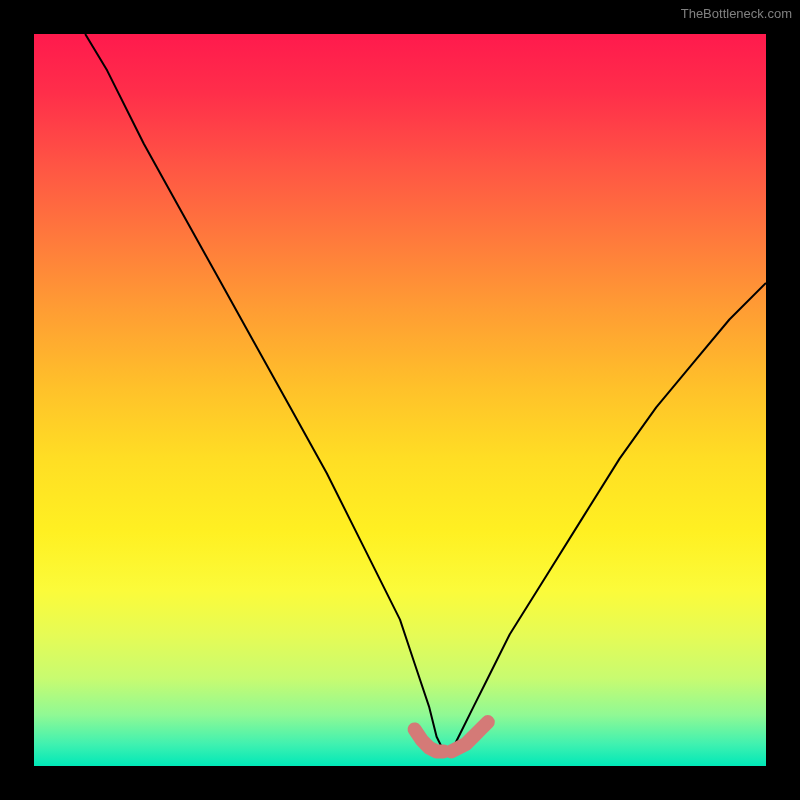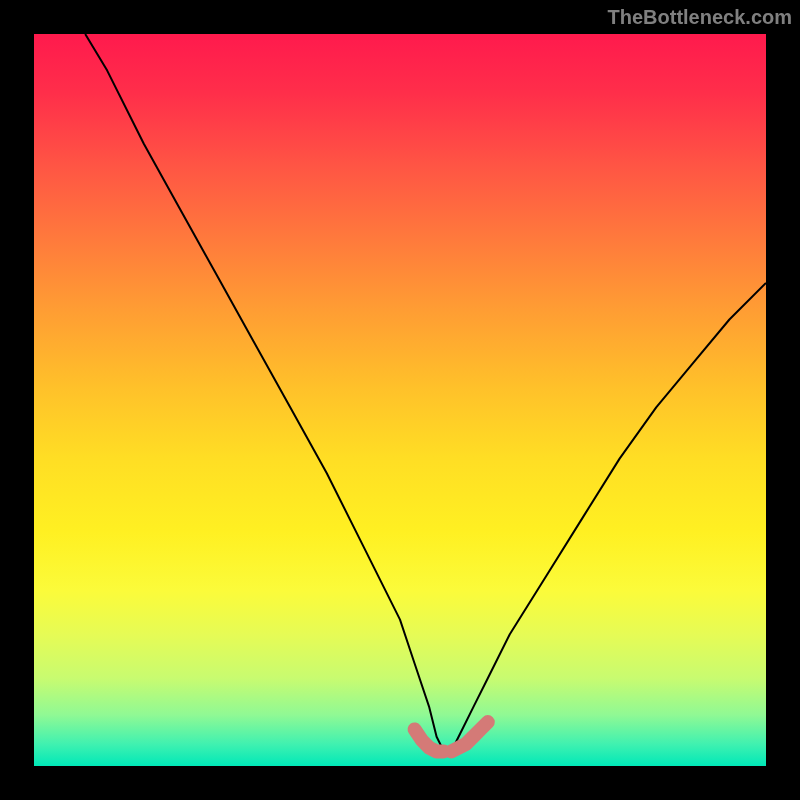--- a/index.html
+++ b/index.html
@@ -38,22 +38,22 @@
       #90f994 93%,
       #40f1b0 97%,
       #00e8b8 100%
     );
   }
   .attribution {
     position: absolute;
     top: 6px;
     right: 8px;
     color: #808080;
-    font-size: 20px;
-    font-weight: bold;
+    font-size: 13px;
+    font-weight: normal;
   }
   svg.curve {
     position: absolute;
     left: 0;
     top: 0;
     width: 732px;
     height: 732px;
   }
 </style>
 </head>

